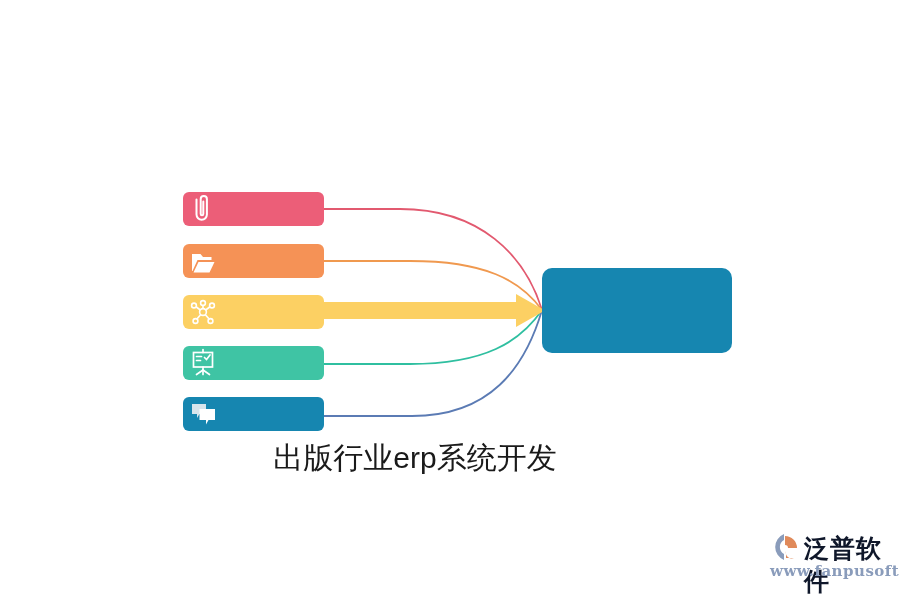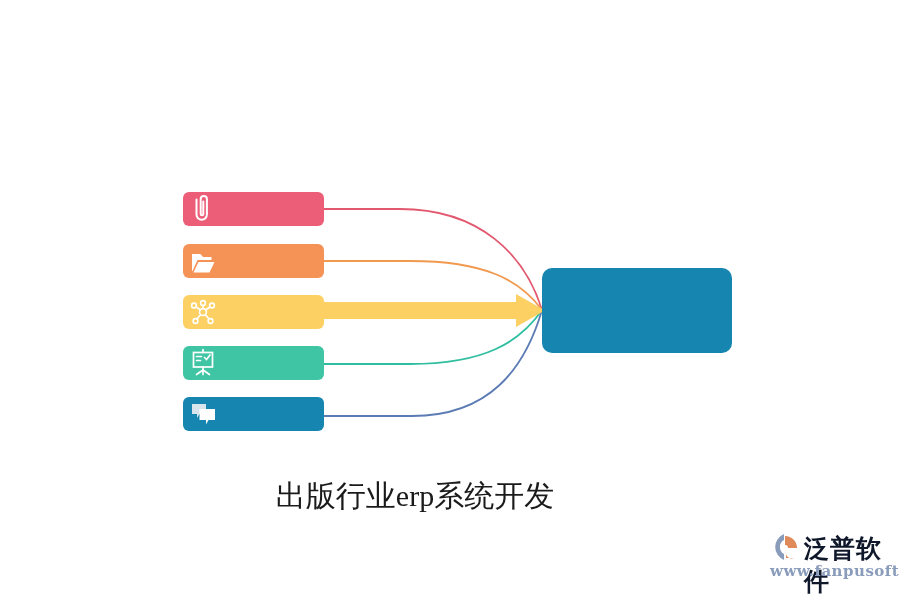--- a/index.html
+++ b/index.html
@@ -24,25 +24,24 @@
     top: 0;
     width: 900px;
     height: 600px;
   }
   #caption {
     position: absolute;
     left: 0;
     top: 438px;
     width: 830px;
     text-align: center;
-    font-family: Liberation Serif, serif;
+    font-family: Liberation Sans, sans-serif;
     font-size: 30px;
     color: #1a1a1a;
     letter-spacing: 0px;
-    margin-top: 38px;
   }
   #watermark {
     position: absolute;
     left: 768px;
     top: 530px;
     width: 128px;
     height: 62px;
   }
   #watermark-brand {
     position: absolute;

